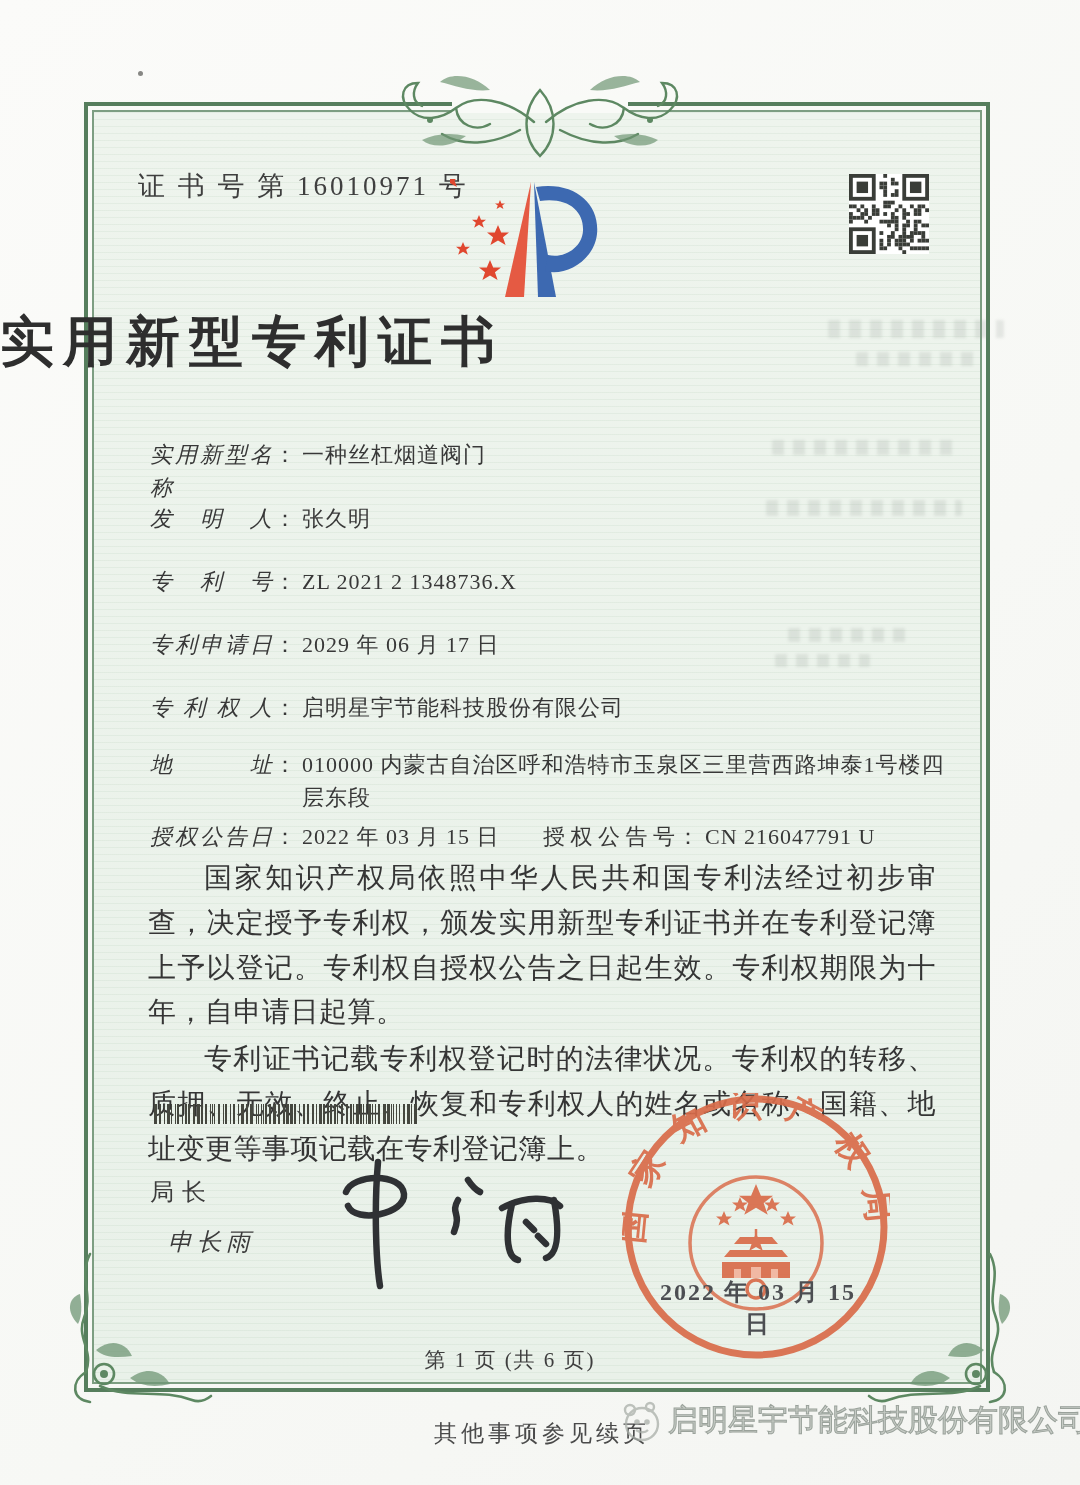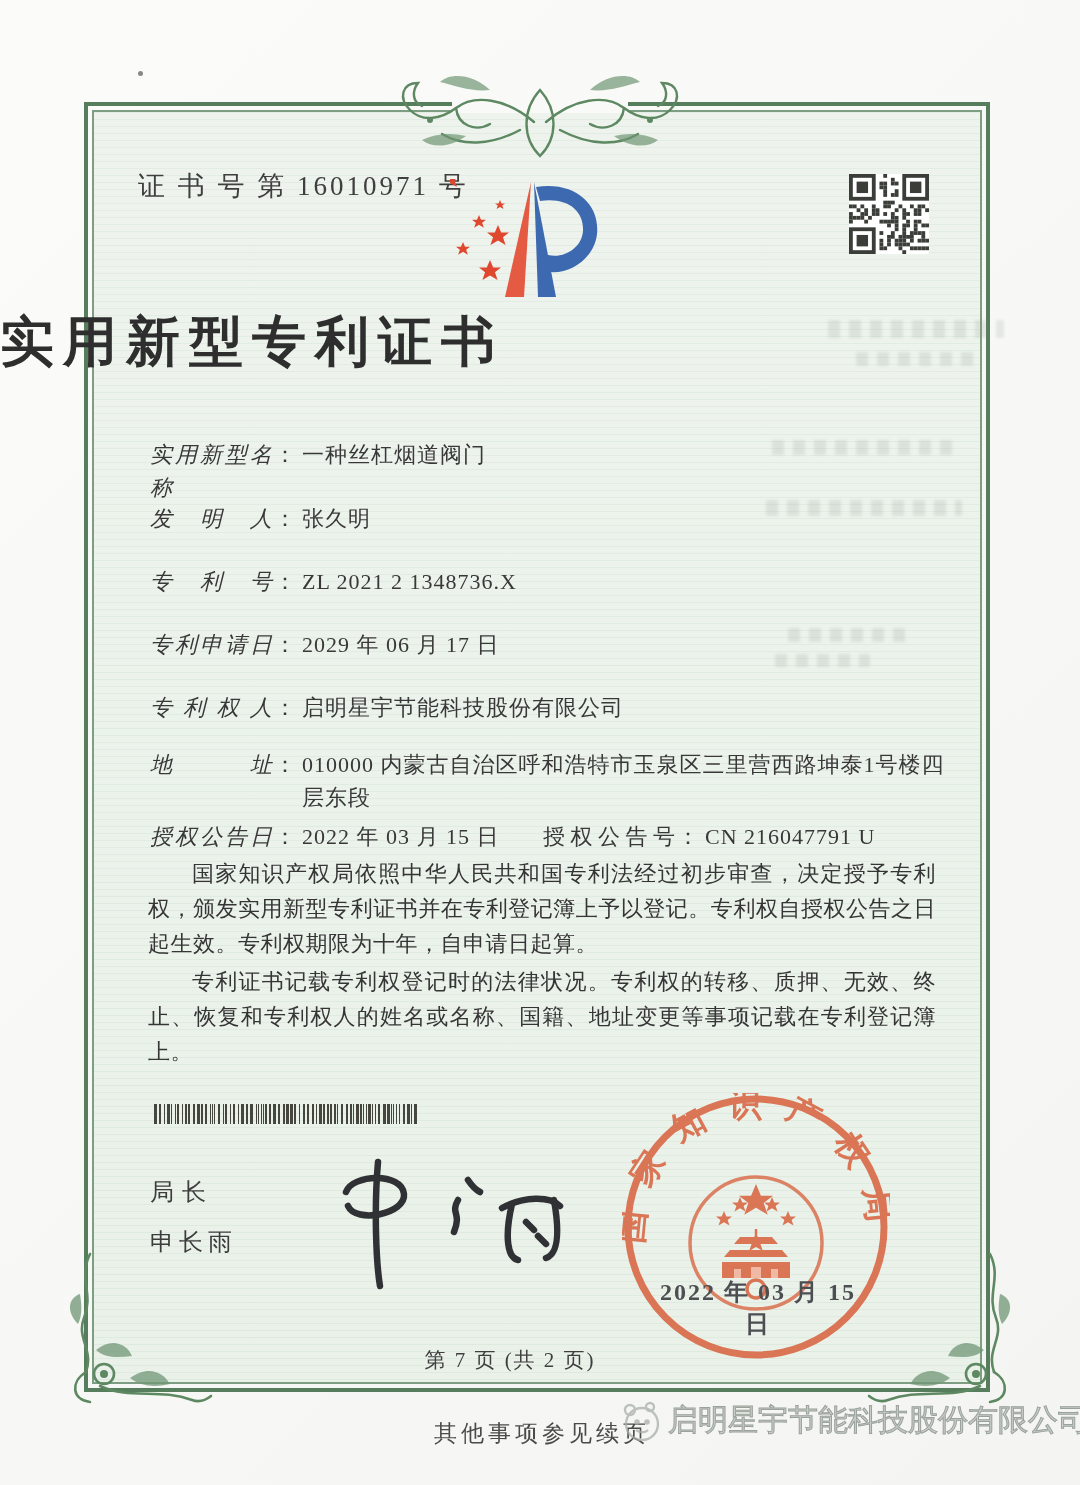--- a/index.html
+++ b/index.html
@@ -41,27 +41,27 @@
   }
   
   .frow{position:absolute; left:150px; width:800px; font-size:22px; color:#383838; line-height:1.5;}
   .f-label{display:inline-block; width:122px; text-align:justify; text-align-last:justify; vertical-align:top;font-style:italic;}
   .f-colon{display:inline-block; margin:0 6px 0 2px; vertical-align:top;}
   .f-value{display:inline-block; letter-spacing:1px; vertical-align:top;}
   .f-value.addr{width:648px;}
   .fpair2{position:absolute; left:393px; top:0; white-space:nowrap;}
   .f-label2{display:inline-block; width:132px; text-align:justify; text-align-last:justify; vertical-align:top;}
   
-  .paras{position:absolute; left:148px; top:856px; width:788px; font-size:22px; line-height:1.6;
+  .paras{position:absolute; left:148px; top:856px; width:788px; font-size:28px; line-height:1.6;
          text-align:justify; color:#353535; letter-spacing:0.5px;}
   .paras p{margin:0 0 2px 0; text-indent:2em;}
   
   .barcode{position:absolute; left:154px; top:1104px; width:266px; height:20px;}
   .director-label{position:absolute; left:150px; top:1176px; font-size:24px; letter-spacing:8px; color:#3c3c3c;}
-  .director-name{position:absolute; left:150px; top:1226px; font-size:24px; letter-spacing:5px; color:#3c3c3c;}
+  .director-name{position:absolute; left:168px; top:1226px; font-size:24px; letter-spacing:5px; color:#3c3c3c;font-style:italic;}
   .signature{position:absolute; left:298px; top:1150px; width:268px; height:140px;}
   .seal{position:absolute; left:622px; top:1093px; width:268px; height:268px; opacity:.92;}
   .seal-date{
     position:absolute; left:648px; top:1276px; width:220px; text-align:center;
     font-size:24px; letter-spacing:2px; color:#4c4e52; font-weight:bold;
   }
   .page-info{position:absolute; left:380px; top:1346px; width:260px; text-align:center; font-size:21px; letter-spacing:2px; color:#3f3f3f;}
   .note{position:absolute; left:434px; top:1418px; font-size:23px; letter-spacing:4px; color:#4a4a4a;}
   .wm-face{position:absolute; left:616px; top:1398px; width:48px; height:48px; opacity:.75;}
   .watermark{
@@ -410,21 +410,21 @@
         <path d="M-34,9 L34,9 L34,25 L-34,25 Z"></path>
         <rect x="-5" y="14" width="10" height="11" fill="#f2b49e"></rect>
         <rect x="-22" y="16" width="7" height="9" fill="#f2b49e"></rect>
         <rect x="15" y="16" width="7" height="9" fill="#f2b49e"></rect>
       </g>
       <circle cx="0" cy="46" r="9" fill="none" stroke-width="3.5"></circle>
     </g>
   </svg>
   <div class="seal-date">2022 年 03 月 15 日</div>
 
-  <div class="page-info">第 7 页 (共 2 页)</div>
+  <div class="page-info">第 1 页 (共 6 页)</div>
   <div class="note">其他事项参见续页</div>
 
   <svg class="wm-face" viewBox="0 0 48 48">
     <g stroke="#a9afa9" fill="none" stroke-width="2.4">
       <circle cx="26" cy="26" r="16"></circle>
       <circle cx="14" cy="12" r="5"></circle>
       <circle cx="34" cy="9" r="4"></circle>
       <circle cx="21" cy="24" r="1.6" fill="#a9afa9"></circle>
       <circle cx="31" cy="24" r="1.6" fill="#a9afa9"></circle>
       <path d="M20,32 C24,35 29,35 32,32"></path>

